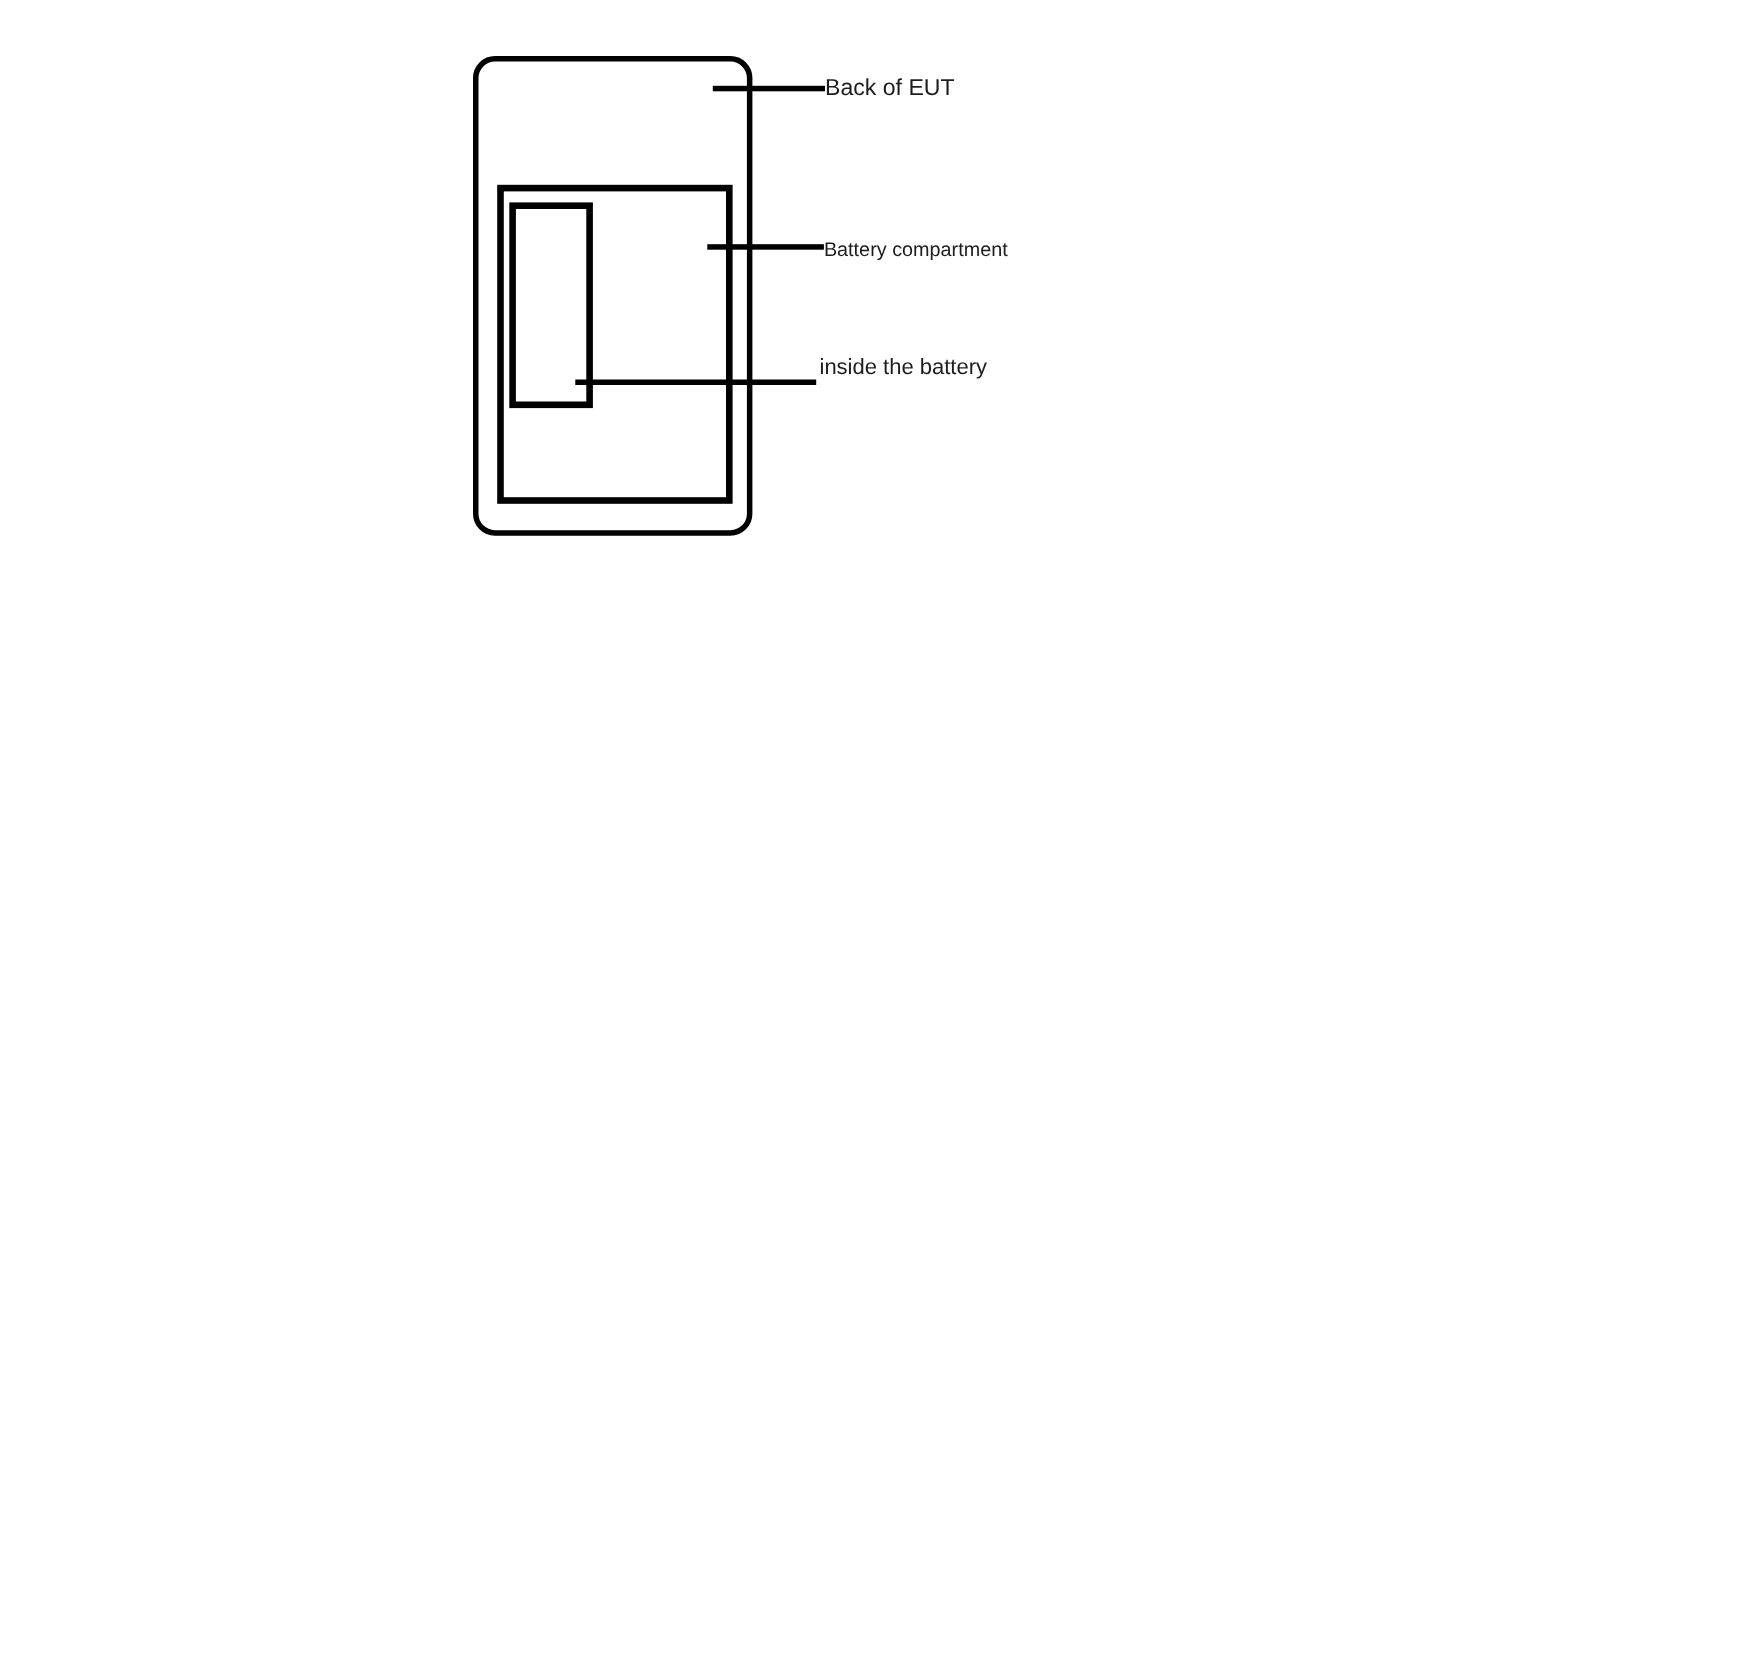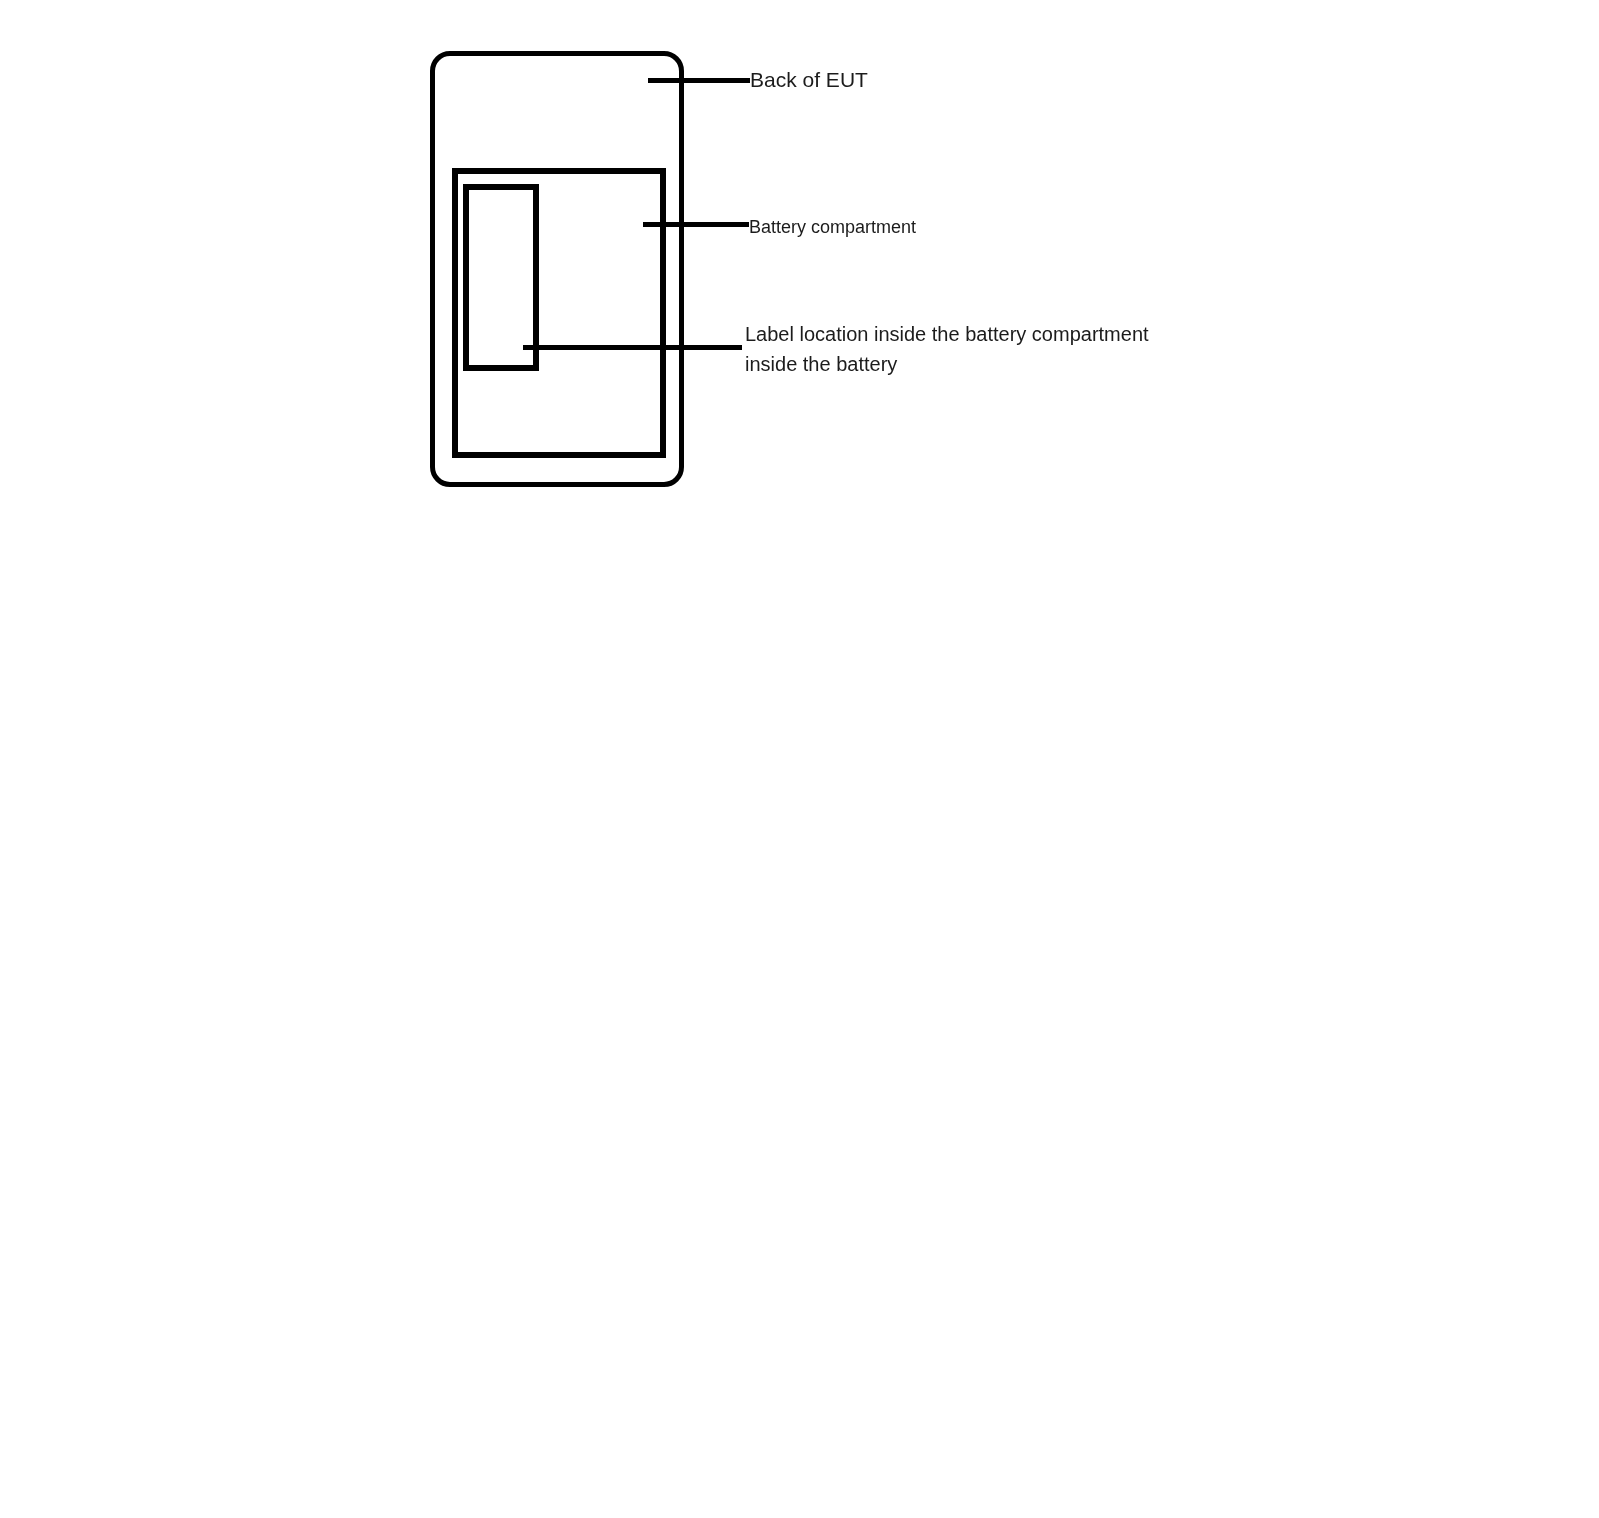--- a/index.html
+++ b/index.html
@@ -117,18 +117,17 @@
 
     <div class="leader leader-back-of-eut"></div>
     <div class="leader leader-battery-compartment"></div>
     <div class="leader leader-label-location"></div>
 
     <div class="annotation annotation-back-of-eut">Back of EUT</div>
 
     <div class="annotation annotation-battery-compartment">Battery compartment</div>
 
     <div class="annotation annotation-label-location">
-      <div>Label location inside the battery compartment</div>
       <div>inside the battery</div>
     </div>
 
   </div>
 </div>
 
 </body></html>

